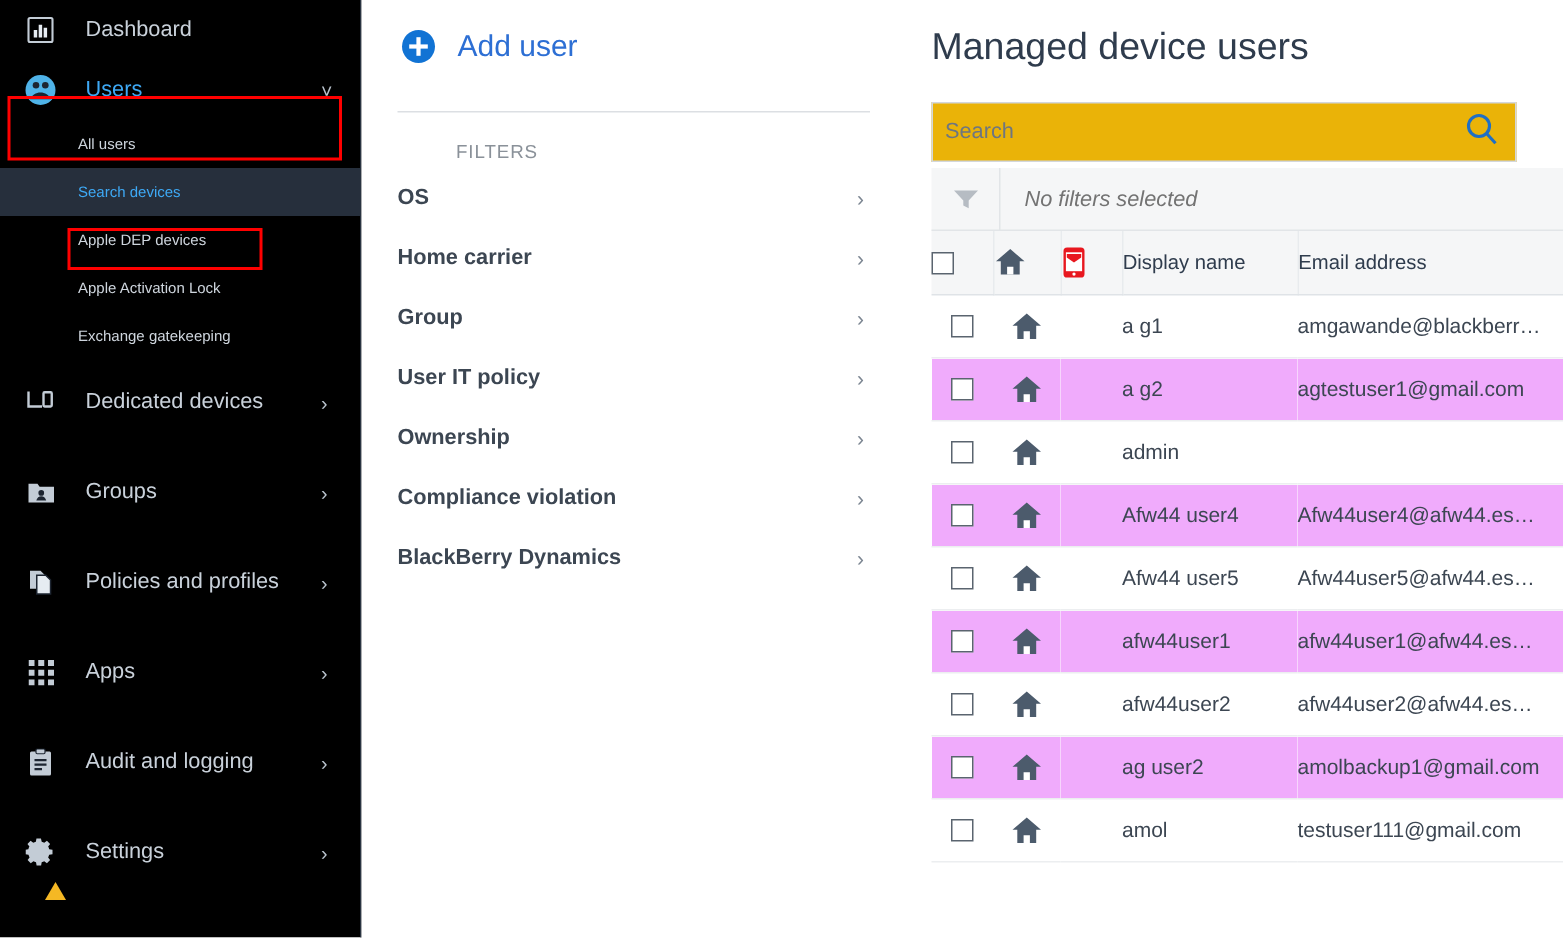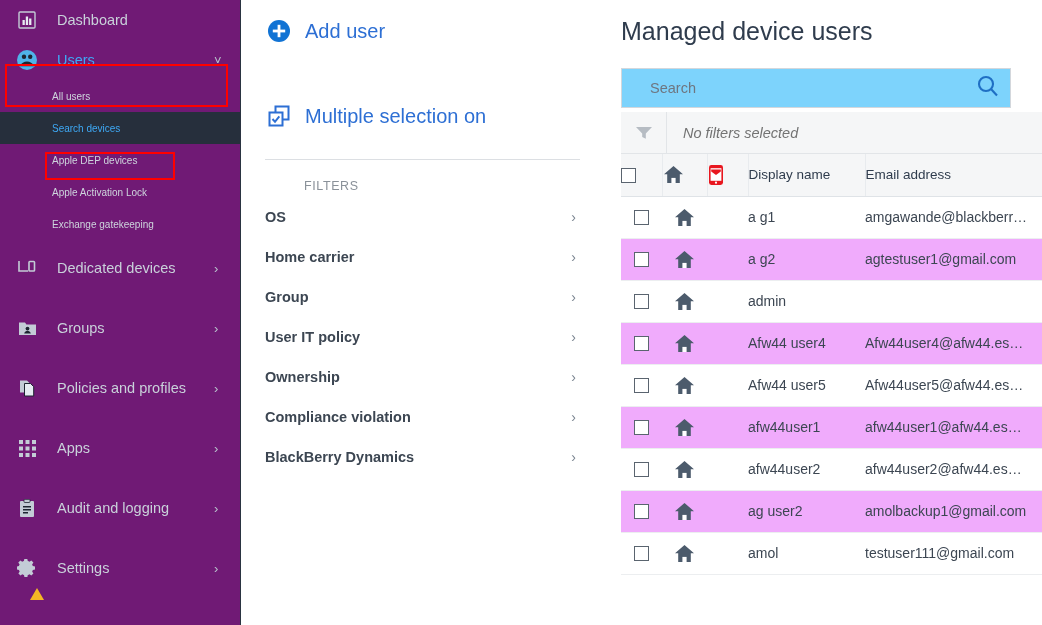--- a/index.html
+++ b/index.html
@@ -7,21 +7,21 @@
     width: 1042px; height: 625px;
     font-family: "Liberation Sans", sans-serif;
     background: #ffffff;
     overflow: hidden;
   }
   .app { display: flex; width: 1042px; height: 625px; }
 
   
   .sidebar {
     width: 241px; min-width: 241px; height: 625px;
-    background: #701a75;
+    background: #000000;
     position: relative;
     border-right: 1px solid #2a3441;
   }
   .nav-item {
     display: flex; align-items: center;
     height: 40px; padding-left: 14px;
     color: #c9d1da; font-size: 14.5px;
     cursor: pointer; position: relative;
   }
   .nav-item .nav-icon {
@@ -99,23 +99,23 @@
     flex: 1; height: 625px; background: #ffffff;
     padding-left: 17px; position: relative;
   }
   .page-title {
     color: #2f3c4d; font-size: 25px; font-weight: normal;
     margin-top: 17px; margin-left: 0px;
   }
   .searchbox {
     margin-top: 22px; margin-left: 0px;
     width: 390px; height: 40px;
-    border: 1px solid #d3d7dc; background: #7dd3fc;
+    border: 1px solid #d3d7dc; background: #eab308;
     display: flex; align-items: center;
-    padding: 0 10px 0 28px;
+    padding: 0 10px 0 8px;
   }
   .searchbox input {
     flex: 1; border: none; outline: none;
     font-family: "Liberation Sans", sans-serif;
     font-size: 14.5px; color: #3c4652; background: transparent;
   }
   .searchbox input::placeholder { color: #6e7680; }
 
   .filterbar {
     margin-top: 4px;
@@ -309,30 +309,20 @@
       <span class="act-icon">
         <svg width="24" height="24" viewBox="0 0 24 24">
             <circle cx="12" cy="12" r="11" fill="#1173d4"></circle>
             <rect x="10.6" y="5.8" width="2.8" height="12.4" fill="#fff"></rect>
             <rect x="5.8" y="10.6" width="12.4" height="2.8" fill="#fff"></rect>
           </svg>
       </span>
       <span>Add user</span>
     </div>
 
-    <div class="action-row" id="multi-select-row">
-      <span class="act-icon">
-        <svg width="24" height="24" viewBox="0 0 24 24">
-            <rect x="8.5" y="2.5" width="13" height="13" fill="none" stroke="#2d6fd4" stroke-width="2"></rect>
-            <rect x="2.5" y="8.5" width="13" height="13" fill="#fff" stroke="#2d6fd4" stroke-width="2"></rect>
-            <path d="M5.5 15l2.5 2.8 4.3-5.5" fill="none" stroke="#2d6fd4" stroke-width="2"></path>
-          </svg>
-      </span>
-      <span>Multiple selection on</span>
-    </div>
 
     <div class="divider"></div>
 
     <div class="filters-title">FILTERS</div>
 
     <div class="filter-row">
       <span>OS</span>
       <span class="f-chev">›</span>
     </div>
     <div class="filter-row">

